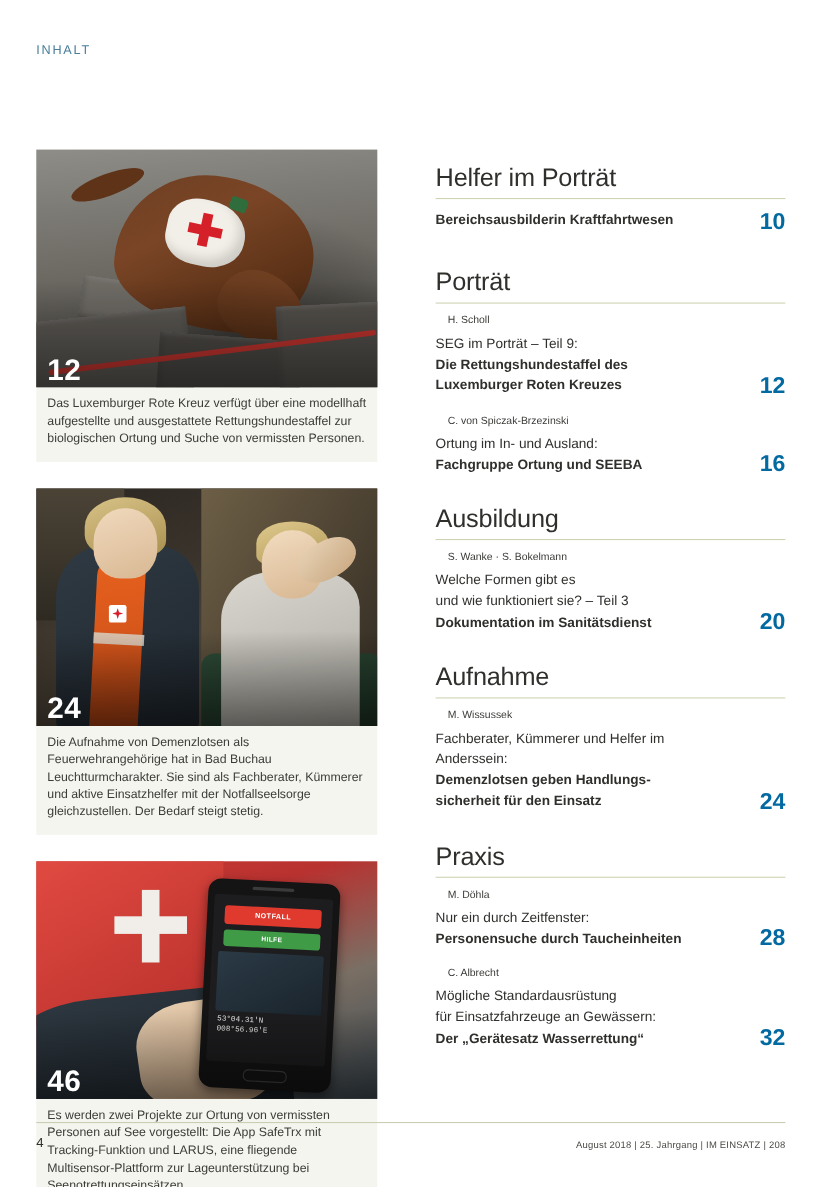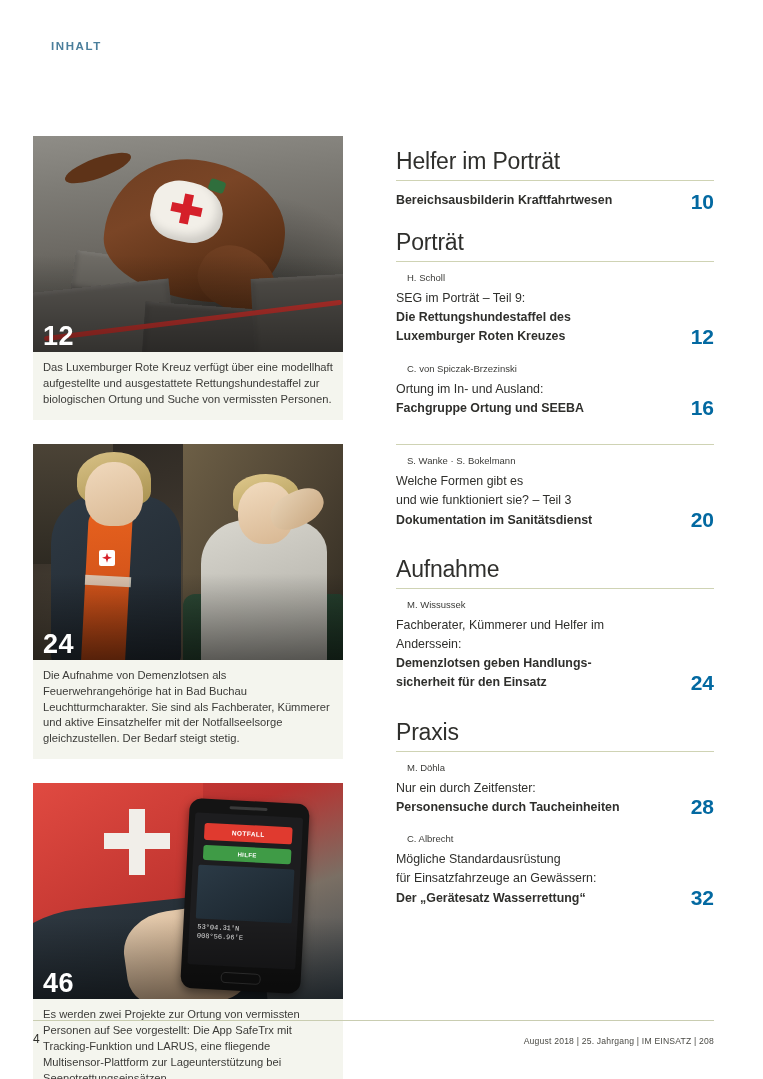--- a/index.html
+++ b/index.html
@@ -22,22 +22,21 @@
   }
 
   
   .kicker {
     position: absolute;
     left: 33px;
     top: 40px;
     font-size: 11.5px;
     letter-spacing: 1.6px;
     color: #4a7e9b;
-    font-weight: 700;
-    margin-left: 18px;
+    font-weight: 400;
   }
 
   
   .left-col {
     position: absolute;
     left: 33px;
     top: 136px;
     width: 310px;
   }
 
@@ -470,21 +469,21 @@
       <div class="caption">Es werden zwei Projekte zur Ortung von vermissten Personen auf See vorgestellt: Die App SafeTrx mit Tracking-Funktion und LARUS, eine fliegende Multisensor-Plattform zur Lageunterstützung bei Seenotrettungseinsätzen.</div>
     </div>
 
   </div>
 
   <div class="right-col">
 
     <div class="section">
       <div class="section-title">Helfer im Porträt</div>
       <div class="rule"></div>
-      <div class="item" style="margin-bottom:12px;">
+      <div class="item" style="margin-bottom:26px;">
         <div class="line bold">Bereichsausbilderin Kraftfahrtwesen</div>
         <div class="page-num top">10</div>
       </div>
     </div>
 
     <div class="section">
       <div class="section-title">Porträt</div>
       <div class="rule"></div>
 
       <div class="item">
@@ -497,20 +496,21 @@
 
       <div class="item" style="margin-bottom:26px;">
         <div class="author">C. von Spiczak-Brzezinski</div>
         <div class="line">Ortung im In- und Ausland:</div>
         <div class="line bold">Fachgruppe Ortung und SEEBA</div>
         <div class="page-num">16</div>
       </div>
     </div>
 
     <div class="section">
+      <div class="section-title">Ausbildung</div>
       <div class="rule"></div>
       <div class="item" style="margin-bottom:26px;">
         <div class="author">S. Wanke · S. Bokelmann</div>
         <div class="line">Welche Formen gibt es</div>
         <div class="line">und wie funktioniert sie? – Teil 3</div>
         <div class="line bold">Dokumentation im Sanitätsdienst</div>
         <div class="page-num">20</div>
       </div>
     </div>
 

